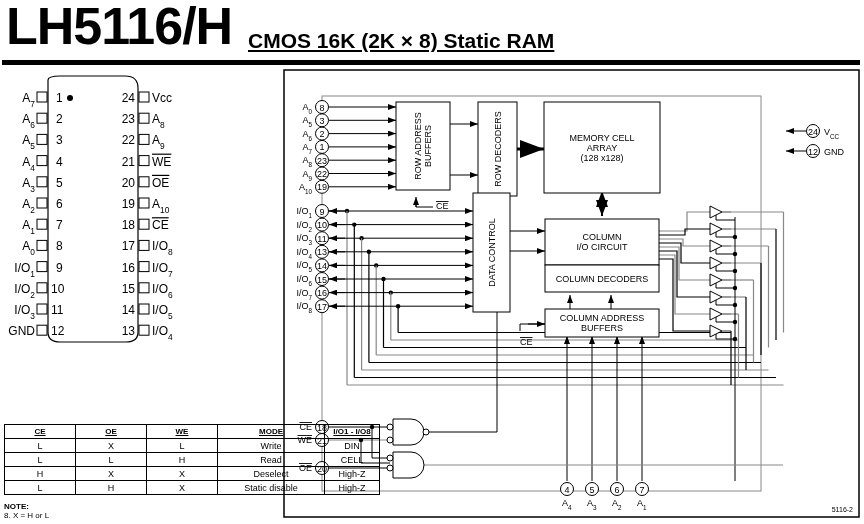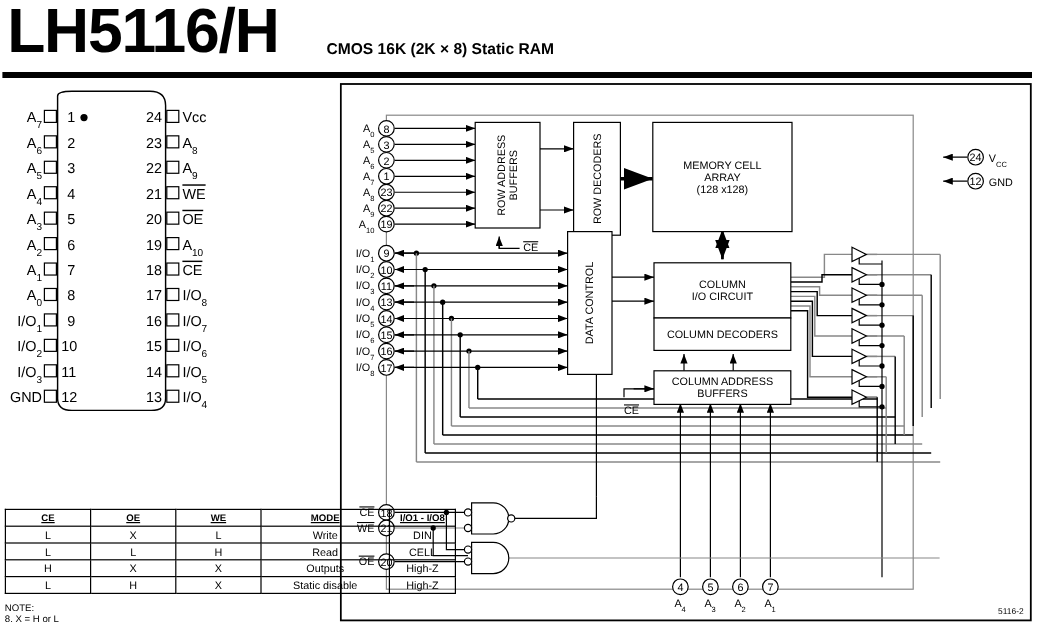--- a/index.html
+++ b/index.html
@@ -1,28 +1,28 @@
 <!DOCTYPE html>
 <html><head>
 <meta charset="utf-8">
 <style>
   html, body { margin:0; padding:0; background:#ffffff; }
   body { width:864px; height:524px; position:relative; overflow:hidden; font-family:"Liberation Sans", sans-serif; color:#000; }
   .title { position:absolute; left:6px; top:-4px; font-size:52px; font-weight:bold; letter-spacing:-1px; line-height:60px; }
-  .subtitle { position:absolute; left:272px; top:30px; font-size:13px; font-weight:bold; line-height:22px; }
+  .subtitle { position:absolute; left:248px; top:30px; font-size:21px; font-weight:bold; line-height:22px;text-decoration:underline; }
   .rule { position:absolute; left:2px; top:60px; width:858px; height:5px; background:#000; }
   svg text { font-family:"Liberation Sans", sans-serif; }
   .pin-diagram { position:absolute; left:0; top:70px; }
   .block-diagram { position:absolute; left:283px; top:69px; }
   table.truth { position:absolute; left:4px; top:424px; border-collapse:collapse; font-size:9px; }
   table.truth th, table.truth td { border:1px solid #000; text-align:center; height:13px; padding:0 2px; }
   table.truth th { font-weight:bold; font-size:8px;text-decoration:underline; }
   .ovl { text-decoration:overline; }
   .note { position:absolute; left:4px; top:502px; font-size:8px; line-height:9px; }
-  .note b { font-weight:normal; }
+  .note b { font-weight:bold; }
 </style>
 </head>
 <body>
 
 <div class="title">LH5116/H</div>
 <div class="subtitle">CMOS 16K (2K × 8) Static RAM</div>
 <div class="rule"></div>
 
 <svg class="pin-diagram" width="200" height="280">
   <path d="M48,10 Q48,6 60,6 L125,6 Q138,6 138,18 L138,262 Q138,272 126,272 L60,272 Q48,272 48,262 Z" fill="none" stroke="#000" stroke-width="1.2"></path>
@@ -487,21 +487,21 @@
         <td>L</td>
         <td>L</td>
         <td>H</td>
         <td>Read</td>
         <td>CELL</td>
       </tr>
       <tr>
         <td>H</td>
         <td>X</td>
         <td>X</td>
-        <td>Outputs</td>
+        <td>Deselect</td>
         <td>High-Z</td>
       </tr>
       <tr>
         <td>L</td>
         <td>H</td>
         <td>X</td>
         <td>Static disable</td>
         <td>High-Z</td>
       </tr>
     </tbody>

